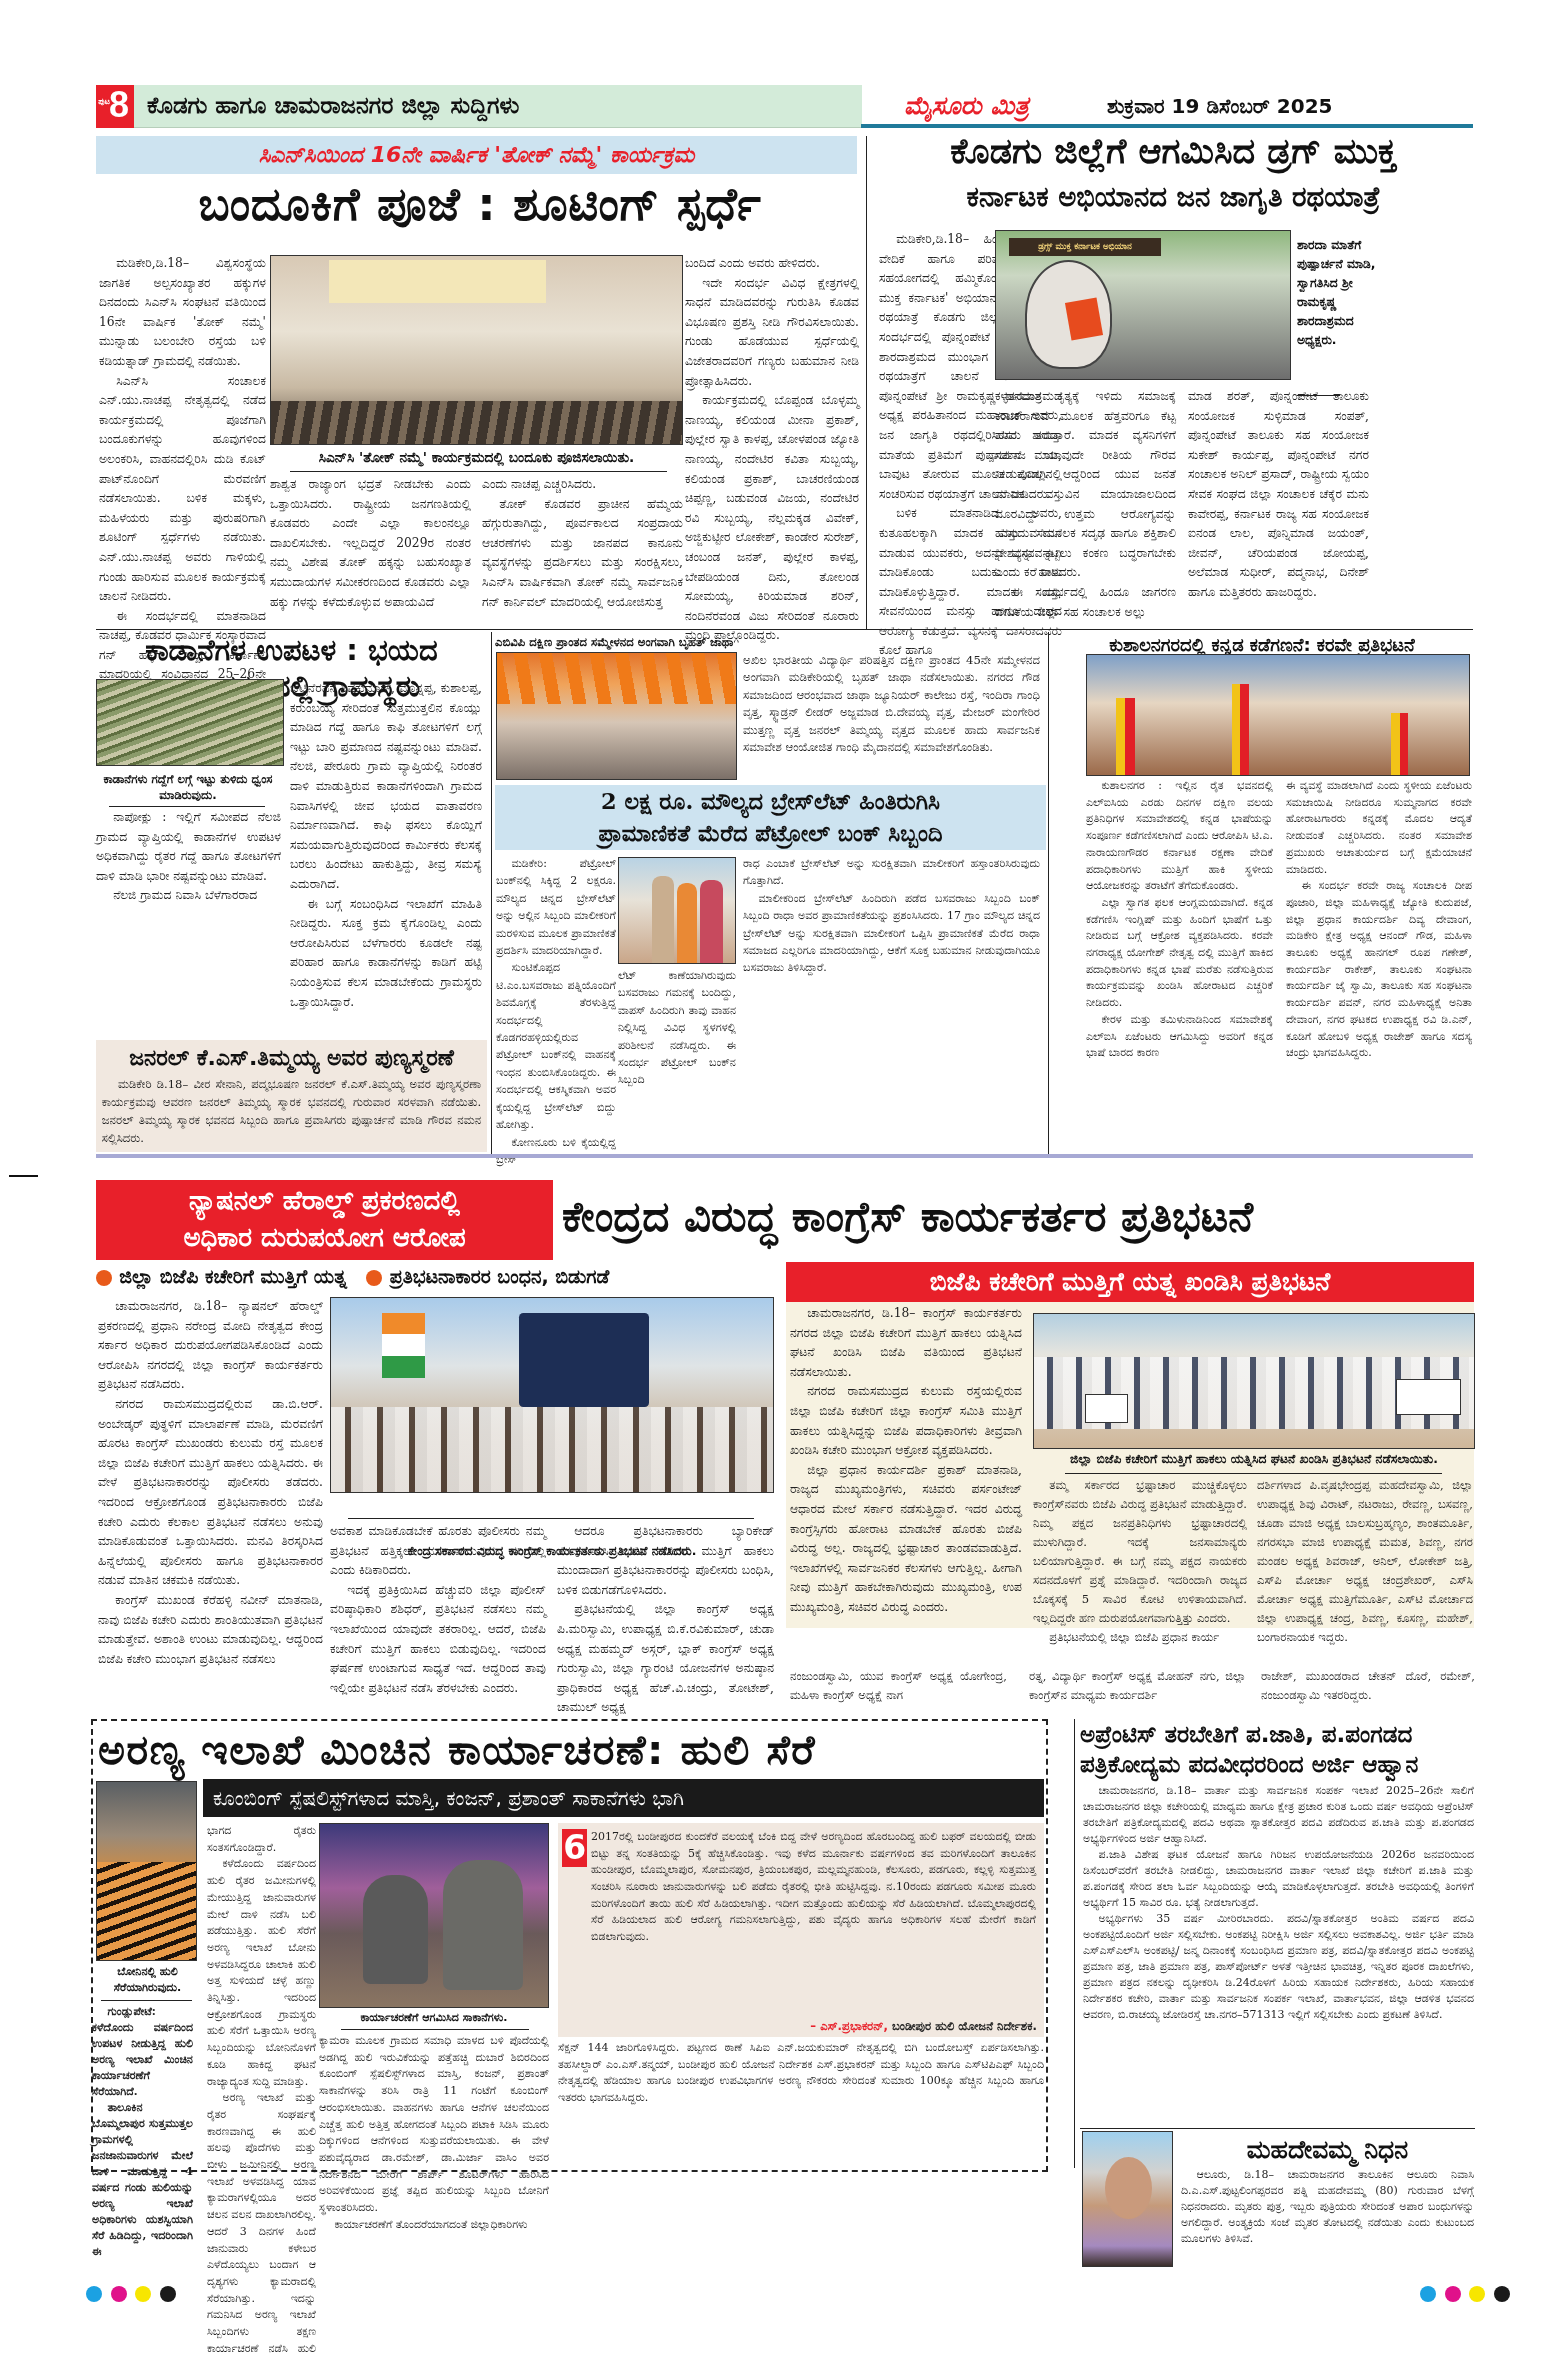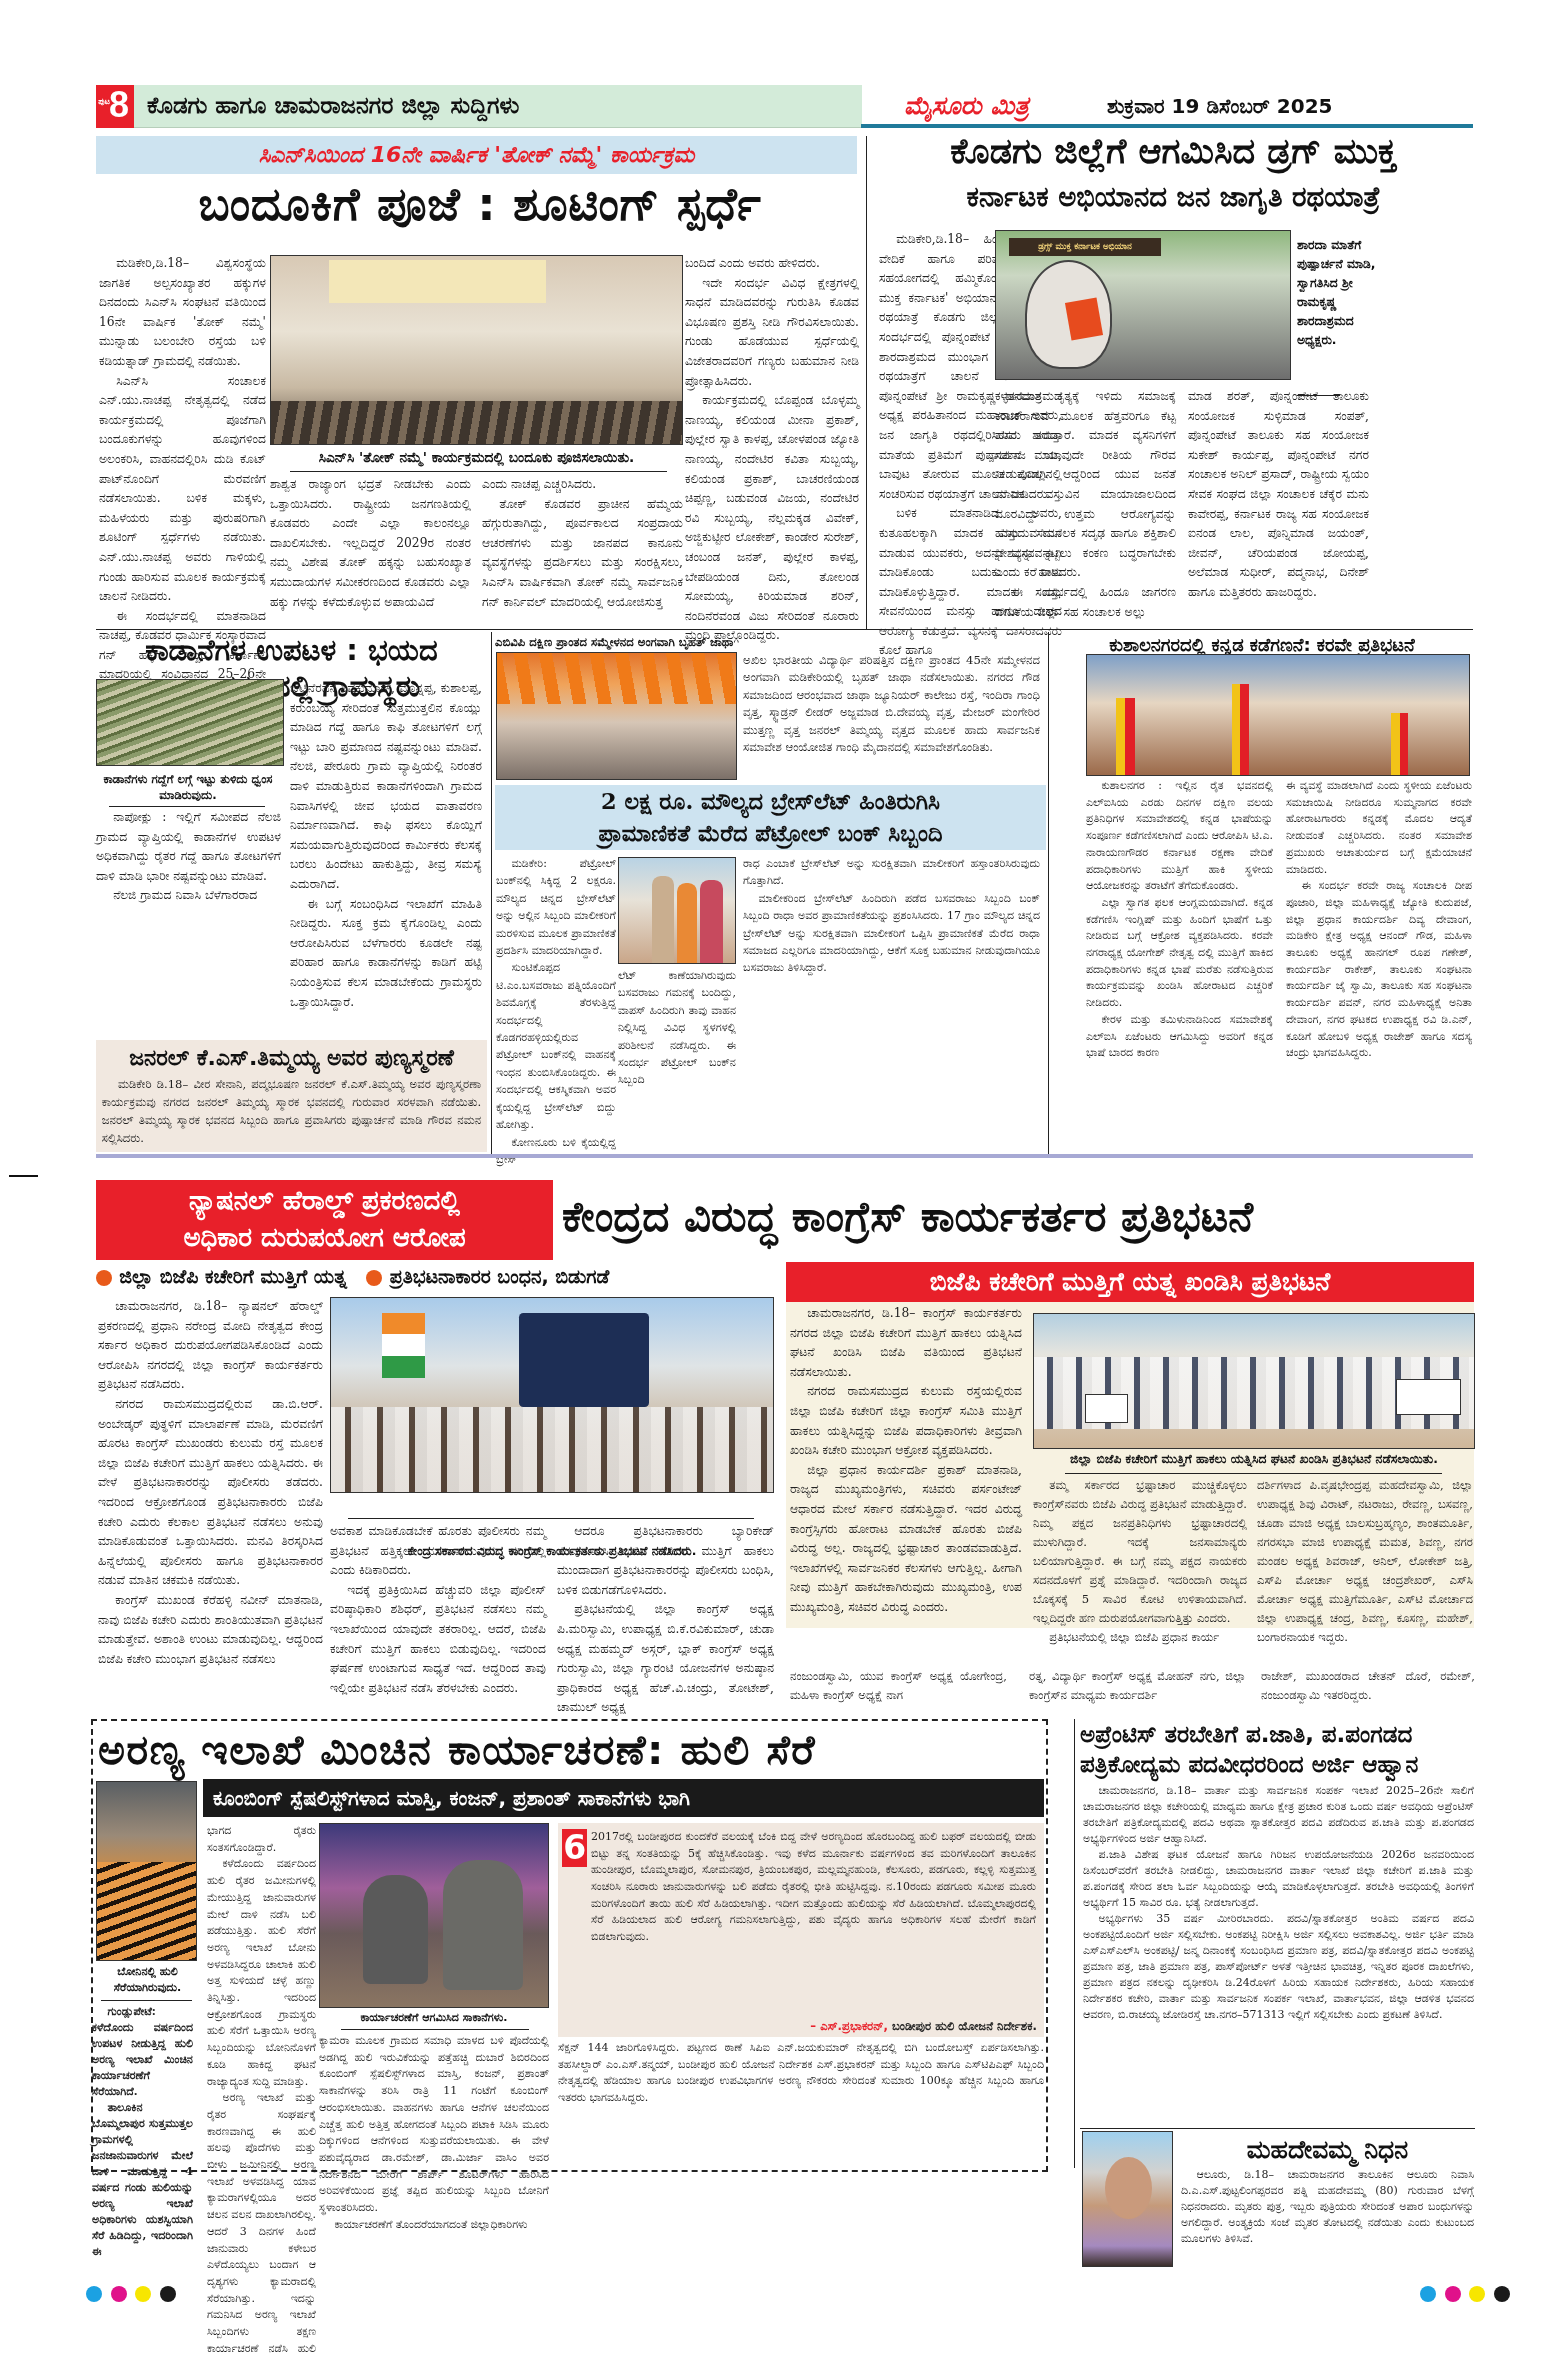--- a/index.html
+++ b/index.html
@@ -95,21 +95,21 @@
   <p>ನಾಪೋಕ್ಲು : ಇಲ್ಲಿಗೆ ಸಮೀಪದ ನೆಲಜಿ ಗ್ರಾಮದ ವ್ಯಾಪ್ತಿಯಲ್ಲಿ ಕಾಡಾನೆಗಳ ಉಪಟಳ ಅಧಿಕವಾಗಿದ್ದು ರೈತರ ಗದ್ದೆ ಹಾಗೂ ತೋಟಗಳಿಗೆ ದಾಳಿ ಮಾಡಿ ಭಾರೀ ನಷ್ಟವನ್ನುಂಟು ಮಾಡಿವೆ.</p>
   <p>ನೆಲಜಿ ಗ್ರಾಮದ ನಿವಾಸಿ ಬೆಳೆಗಾರರಾದ</p>
 </div>
 <div class="abs body-text" style="left:290px;top:679px;width:192px;font-size:12.3px;line-height:19.6px;">
   <p style="text-indent:0">ಚೆಟ್ಟಿನೆರವನ ಶಿವಕುಮಾರ್, ಮೊನ್ನಪ್ಪ, ಕುಶಾಲಪ್ಪ, ಕರುಂಬಯ್ಯ ಸೇರಿದಂತೆ ಸುತ್ತಮುತ್ತಲಿನ ಕೊಯ್ಲು ಮಾಡಿದ ಗದ್ದೆ ಹಾಗೂ ಕಾಫಿ ತೋಟಗಳಿಗೆ ಲಗ್ಗೆ ಇಟ್ಟು ಬಾರಿ ಪ್ರಮಾಣದ ನಷ್ಟವನ್ನುಂಟು ಮಾಡಿವೆ. ನೆಲಜಿ, ಪೇರೂರು ಗ್ರಾಮ ವ್ಯಾಪ್ತಿಯಲ್ಲಿ ನಿರಂತರ ದಾಳಿ ಮಾಡುತ್ತಿರುವ ಕಾಡಾನೆಗಳಿಂದಾಗಿ ಗ್ರಾಮದ ನಿವಾಸಿಗಳಲ್ಲಿ ಜೀವ ಭಯದ ವಾತಾವರಣ ನಿರ್ಮಾಣವಾಗಿದೆ. ಕಾಫಿ ಫಸಲು ಕೊಯ್ಲಿಗೆ ಸಮಯವಾಗುತ್ತಿರುವುದರಿಂದ ಕಾರ್ಮಿಕರು ಕೆಲಸಕ್ಕೆ ಬರಲು ಹಿಂದೇಟು ಹಾಕುತ್ತಿದ್ದು, ತೀವ್ರ ಸಮಸ್ಯೆ ಎದುರಾಗಿದೆ.</p>
   <p>ಈ ಬಗ್ಗೆ ಸಂಬಂಧಿಸಿದ ಇಲಾಖೆಗೆ ಮಾಹಿತಿ ನೀಡಿದ್ದರು. ಸೂಕ್ತ ಕ್ರಮ ಕೈಗೊಂಡಿಲ್ಲ ಎಂದು ಆರೋಪಿಸಿರುವ ಬೆಳೆಗಾರರು ಕೂಡಲೇ ನಷ್ಟ ಪರಿಹಾರ ಹಾಗೂ ಕಾಡಾನೆಗಳನ್ನು ಕಾಡಿಗೆ ಹಟ್ಟಿ ನಿಯಂತ್ರಿಸುವ ಕೆಲಸ ಮಾಡಬೇಕೆಂದು ಗ್ರಾಮಸ್ಥರು ಒತ್ತಾಯಿಸಿದ್ದಾರೆ.</p>
 </div>
 
 <div class="abs" style="left:96px;top:1040px;width:391px;height:112px;background:#f1e8e0;">
   <div class="head-black" style="font-size:22px;line-height:35px;text-align:center;">ಜನರಲ್ ಕೆ.ಎಸ್.ತಿಮ್ಮಯ್ಯ ಅವರ ಪುಣ್ಯಸ್ಮರಣೆ</div>
-  <p class="body-text" style="padding:0 5.8px;font-size:11.6px;line-height:18px;text-indent:1.4em;">ಮಡಿಕೇರಿ ಡಿ.18– ವೀರ ಸೇನಾನಿ, ಪದ್ಮಭೂಷಣ ಜನರಲ್ ಕೆ.ಎಸ್.ತಿಮ್ಮಯ್ಯ ಅವರ ಪುಣ್ಯಸ್ಮರಣಾ ಕಾರ್ಯಕ್ರಮವು ನಗರದ ಜನರಲ್ ತಿಮ್ಮಯ್ಯ ಸ್ಮಾರಕ ಭವನದಲ್ಲಿ ಗುರುವಾರ ಸರಳವಾಗಿ ನಡೆಯಿತು. ಜನರಲ್ ತಿಮ್ಮಯ್ಯ ಸ್ಮಾರಕ ಭವನದ ಸಿಬ್ಬಂದಿ ಹಾಗೂ ಪ್ರವಾಸಿಗರು ಪುಷ್ಪಾರ್ಚನೆ ಮಾಡಿ ಗೌರವ ನಮನ ಸಲ್ಲಿಸಿದರು.</p>
+  <p class="body-text" style="padding:0 5.8px;font-size:11.6px;line-height:18px;text-indent:1.4em;">ಮಡಿಕೇರಿ ಡಿ.18– ವೀರ ಸೇನಾನಿ, ಪದ್ಮಭೂಷಣ ಜನರಲ್ ಕೆ.ಎಸ್.ತಿಮ್ಮಯ್ಯ ಅವರ ಪುಣ್ಯಸ್ಮರಣಾ ಕಾರ್ಯಕ್ರಮವು ಆವರಣ ಜನರಲ್ ತಿಮ್ಮಯ್ಯ ಸ್ಮಾರಕ ಭವನದಲ್ಲಿ ಗುರುವಾರ ಸರಳವಾಗಿ ನಡೆಯಿತು. ಜನರಲ್ ತಿಮ್ಮಯ್ಯ ಸ್ಮಾರಕ ಭವನದ ಸಿಬ್ಬಂದಿ ಹಾಗೂ ಪ್ರವಾಸಿಗರು ಪುಷ್ಪಾರ್ಚನೆ ಮಾಡಿ ಗೌರವ ನಮನ ಸಲ್ಲಿಸಿದರು.</p>
 </div>
 <div class="abs vline" style="left:491px;top:632px;height:522px;"></div>
 
 <div class="abs head-black" style="left:495px;top:632px;width:333px;font-size:11.6px;line-height:20px;">ಎಬಿವಿಪಿ ದಕ್ಷಿಣ ಪ್ರಾಂತದ ಸಮ್ಮೇಳನದ ಅಂಗವಾಗಿ ಬೃಹತ್ ಜಾಥಾ</div>
 <div class="abs photo" style="left:496px;top:652px;width:241px;height:128px;background:linear-gradient(180deg,#e4742a 0%,#f0a35a 25%,#d6c6b6 55%,#7c7068 100%);">
   <div class="abs" style="left:0;top:0;width:241px;height:51px;background:repeating-linear-gradient(80deg,#f07a18 0 13px,transparent 13px 25px);"></div>
 </div>
 <div class="abs body-text" style="left:743px;top:652px;width:297px;font-size:11.6px;line-height:17.4px;">
   <p style="text-indent:0">ಅಖಿಲ ಭಾರತೀಯ ವಿದ್ಯಾರ್ಥಿ ಪರಿಷತ್ತಿನ ದಕ್ಷಿಣ ಪ್ರಾಂತದ 45ನೇ ಸಮ್ಮೇಳನದ ಅಂಗವಾಗಿ ಮಡಿಕೇರಿಯಲ್ಲಿ ಬೃಹತ್ ಜಾಥಾ ನಡೆಸಲಾಯಿತು. ನಗರದ ಗೌಡ ಸಮಾಜದಿಂದ ಆರಂಭವಾದ ಜಾಥಾ ಜ್ಯೂನಿಯರ್ ಕಾಲೇಜು ರಸ್ತೆ, ಇಂದಿರಾ ಗಾಂಧಿ ವೃತ್ತ, ಸ್ಕ್ವಾಡ್ರನ್ ಲೀಡರ್ ಅಜ್ಜಮಾಡ ಬಿ.ದೇವಯ್ಯ ವೃತ್ತ, ಮೇಜರ್ ಮಂಗೇರಿರ ಮುತ್ತಣ್ಣ ವೃತ್ತ ಜನರಲ್ ತಿಮ್ಮಯ್ಯ ವೃತ್ತದ ಮೂಲಕ ಹಾದು ಸಾರ್ವಜನಿಕ ಸಮಾವೇಶ ಆಂಯೋಜಿತ ಗಾಂಧಿ ಮೈದಾನದಲ್ಲಿ ಸಮಾವೇಶಗೊಂಡಿತು.</p>
 </div>
@@ -225,21 +225,21 @@
 <div class="abs photo" style="left:96px;top:1781px;width:101px;height:180px;background:linear-gradient(180deg,#5a5f63 0%,#9a8a78 30%,#d88c3a 55%,#2b1c12 100%);">
   <div class="abs" style="left:0;top:80px;width:101px;height:100px;background:repeating-linear-gradient(160deg,#e89a48 0 7.2px,#1c130c 7.2px 11.6px);"></div>
 </div>
 <div class="abs caption" style="left:98px;top:1964px;width:99px;font-size:11px;line-height:16px;">ಬೋನಿನಲ್ಲಿ ಹುಲಿ ಸೆರೆಯಾಗಿರುವುದು.</div>
 <div class="abs rule" style="left:101px;top:2000px;width:91px;"></div>
 <div class="abs body-text" style="left:92px;top:2004px;width:101px;font-size:11px;line-height:16px;font-weight:bold;">
   <p>ಗುಂಡ್ಲುಪೇಟೆ: ಕಳೆದೊಂದು ವರ್ಷದಿಂದ ಉಪಟಳ ನೀಡುತ್ತಿದ್ದ ಹುಲಿ ಅರಣ್ಯ ಇಲಾಖೆ ಮಿಂಚಿನ ಕಾರ್ಯಾಚರಣೆಗೆ ಸೆರೆಯಾಗಿದೆ.</p>
   <p>ತಾಲೂಕಿನ ಬೊಮ್ಮಲಾಪುರ ಸುತ್ತಮುತ್ತಲ ಗ್ರಾಮಗಳಲ್ಲಿ ಜನಜಾನುವಾರುಗಳ ಮೇಲೆ ದಾಳಿ ಮಾಡುತ್ತಿದ್ದ 4 ವರ್ಷದ ಗಂಡು ಹುಲಿಯನ್ನು ಅರಣ್ಯ ಇಲಾಖೆ ಅಧಿಕಾರಿಗಳು ಯಶಸ್ವಿಯಾಗಿ ಸೆರೆ ಹಿಡಿದಿದ್ದು, ಇದರಿಂದಾಗಿ ಈ</p>
 </div>
 <div class="abs" style="left:203px;top:1779px;width:841px;height:38px;background:#1a1a1a;">
-  <span style="color:#fff;font-size:20px;font-weight:bold;line-height:38px;padding-left:10px;">ಕೂಂಬಿಂಗ್ ಸ್ಪೆಷಲಿಸ್ಟ್‌ಗಳಾದ ಮಾಸ್ತಿ, ಕಂಜನ್, ಪ್ರಶಾಂತ್ ಸಾಕಾನೆಗಳು ಭಾಗಿ</span>
+  <span style="color:#fff;font-size:20px;font-weight:normal;line-height:38px;padding-left:10px;">ಕೂಂಬಿಂಗ್ ಸ್ಪೆಷಲಿಸ್ಟ್‌ಗಳಾದ ಮಾಸ್ತಿ, ಕಂಜನ್, ಪ್ರಶಾಂತ್ ಸಾಕಾನೆಗಳು ಭಾಗಿ</span>
 </div>
 <div class="abs body-text" style="left:207px;top:1823px;width:109px;font-size:11px;line-height:16.7px;">
   <p style="text-indent:0">ಭಾಗದ ರೈತರು ಸಂತಸಗೊಂಡಿದ್ದಾರೆ.</p>
   <p>ಕಳೆದೊಂದು ವರ್ಷದಿಂದ ಹುಲಿ ರೈತರ ಜಮೀನುಗಳಲ್ಲಿ ಮೇಯುತ್ತಿದ್ದ ಜಾನುವಾರುಗಳ ಮೇಲೆ ದಾಳಿ ನಡೆಸಿ ಬಲಿ ಪಡೆಯುತ್ತಿತ್ತು. ಹುಲಿ ಸೆರೆಗೆ ಅರಣ್ಯ ಇಲಾಖೆ ಬೋನು ಅಳವಡಿಸಿದ್ದರೂ ಚಾಲಾಕಿ ಹುಲಿ ಅತ್ತ ಸುಳಿಯದೆ ಚಳ್ಳೆ ಹಣ್ಣು ತಿನ್ನಿಸಿತ್ತು. ಇದರಿಂದ ಆಕ್ರೋಶಗೊಂಡ ಗ್ರಾಮಸ್ಥರು ಹುಲಿ ಸೆರೆಗೆ ಒತ್ತಾಯಿಸಿ ಅರಣ್ಯ ಸಿಬ್ಬಂದಿಯನ್ನು ಬೋನಿನೊಳಗೆ ಕೂಡಿ ಹಾಕಿದ್ದ ಘಟನೆ ರಾಜ್ಯಾದ್ಯಂತ ಸುದ್ದಿ ಮಾಡಿತ್ತು.</p>
   <p>ಅರಣ್ಯ ಇಲಾಖೆ ಮತ್ತು ರೈತರ ಸಂಘರ್ಷಕ್ಕೆ ಕಾರಣವಾಗಿದ್ದ ಈ ಹುಲಿ ಹಲವು ಪೊದೆಗಳು ಮತ್ತು ಬೀಳು ಜಮೀನಿನಲ್ಲಿ ಅರಣ್ಯ ಇಲಾಖೆ ಅಳವಡಿಸಿದ್ದ ಯಾವ ಕ್ಯಾಮರಾಗಳಲ್ಲಿಯೂ ಅದರ ಚಲನ ವಲನ ದಾಖಲಾಗಿರಲಿಲ್ಲ. ಆದರೆ 3 ದಿನಗಳ ಹಿಂದೆ ಜಾನುವಾರು ಕಳೇಬರ ಎಳೆದೊಯ್ಯಲು ಬಂದಾಗ ಆ ದೃಶ್ಯಗಳು ಕ್ಯಾಮರಾದಲ್ಲಿ ಸೆರೆಯಾಗಿತ್ತು. ಇದನ್ನು ಗಮನಿಸಿದ ಅರಣ್ಯ ಇಲಾಖೆ ಸಿಬ್ಬಂದಿಗಳು ತಕ್ಷಣ ಕಾರ್ಯಾಚರಣೆ ನಡೆಸಿ ಹುಲಿ ಸೆರೆ ಹಿಡಿದಿದ್ದಾರೆ.</p>
 
 </div>
 <div class="abs photo" style="left:319px;top:1823px;width:230px;height:185px;background:linear-gradient(180deg,#3d3a7a 0%,#a05f9a 35%,#6a5a5a 60%,#8a7562 100%);">
   <div class="abs" style="left:43px;top:51px;width:65px;height:109px;background:#5a5a5a;border-radius:29px 29px 7.2px 7.2px;"></div>
   <div class="abs" style="left:123px;top:36px;width:80px;height:130px;background:#6a6a66;border-radius:33px 33px 7.2px 7.2px;"></div>

